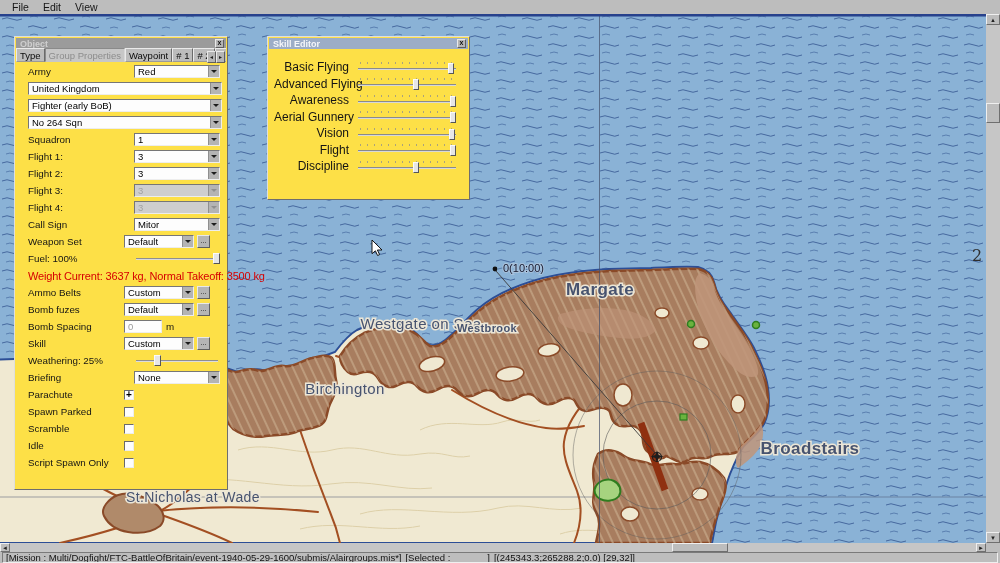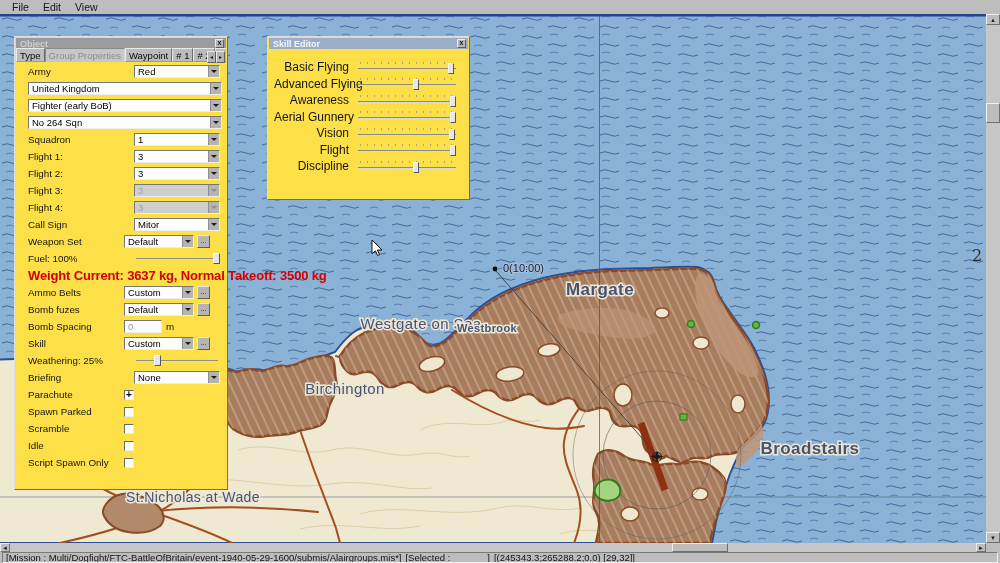--- a/index.html
+++ b/index.html
@@ -77,21 +77,21 @@
   .combo.disabled { background:#cecece; }
   .combo.disabled .val { color:#a2a2a2; }
   .combo.disabled .drop::after { border-top-color:#8f8f8f; }
   .ctl { width:96px; flex:none; display:flex; align-items:center; }
   .more-btn { width:13px; height:13px; margin-left:3px; background:#b5b5b5; border:1px solid;
               border-color:#e9e9e9 #5f5f5f #5f5f5f #e9e9e9; font-size:8px; line-height:9px; text-align:center; color:#222; }
   .slider { position:relative; width:86px; height:13px; flex:none; }
   .slider .track { position:absolute; left:2px; right:2px; top:6px; height:1px; background:#8f8f8f; box-shadow:0 1px 0 #dcdcdc; }
   .slider .thumb { position:absolute; top:1px; width:7px; height:11px; background:#e6e6e6;
                    border:1px solid; border-color:#fbfbfb #565656 #565656 #fbfbfb; }
-  .warn { font-size:13px; letter-spacing:-.15px; color:#d60000; white-space:nowrap;font-weight:bold; }
+  .warn { font-size:11px; letter-spacing:-.15px; color:#d60000; white-space:nowrap; }
   .textbox { width:38px; height:13px; background:#fdfdfd; border:1px solid; border-color:#767676 #ededed #ededed #767676;
              font-size:9.5px; color:#9a9a9a; padding-left:3px; line-height:11px; }
   .unit { font-size:9.8px; color:#141414; margin-left:4px; }
   .checkbox { width:10px; height:10px; background:#fdfdfd; border:1px solid; border-color:#6a6a6a #ededed #ededed #6a6a6a;
               font-size:10px; font-weight:bold; line-height:8px; text-align:center; color:#000; }
 
   
   .skill-rows { position:absolute; top:22px; left:6px; right:8px; }
   .skill-row { height:16.5px; display:flex; align-items:center; }
   .sk-lbl { width:84px; text-align:right; font-size:12px; color:#141414; padding-right:9px; white-space:nowrap; flex:none; }

